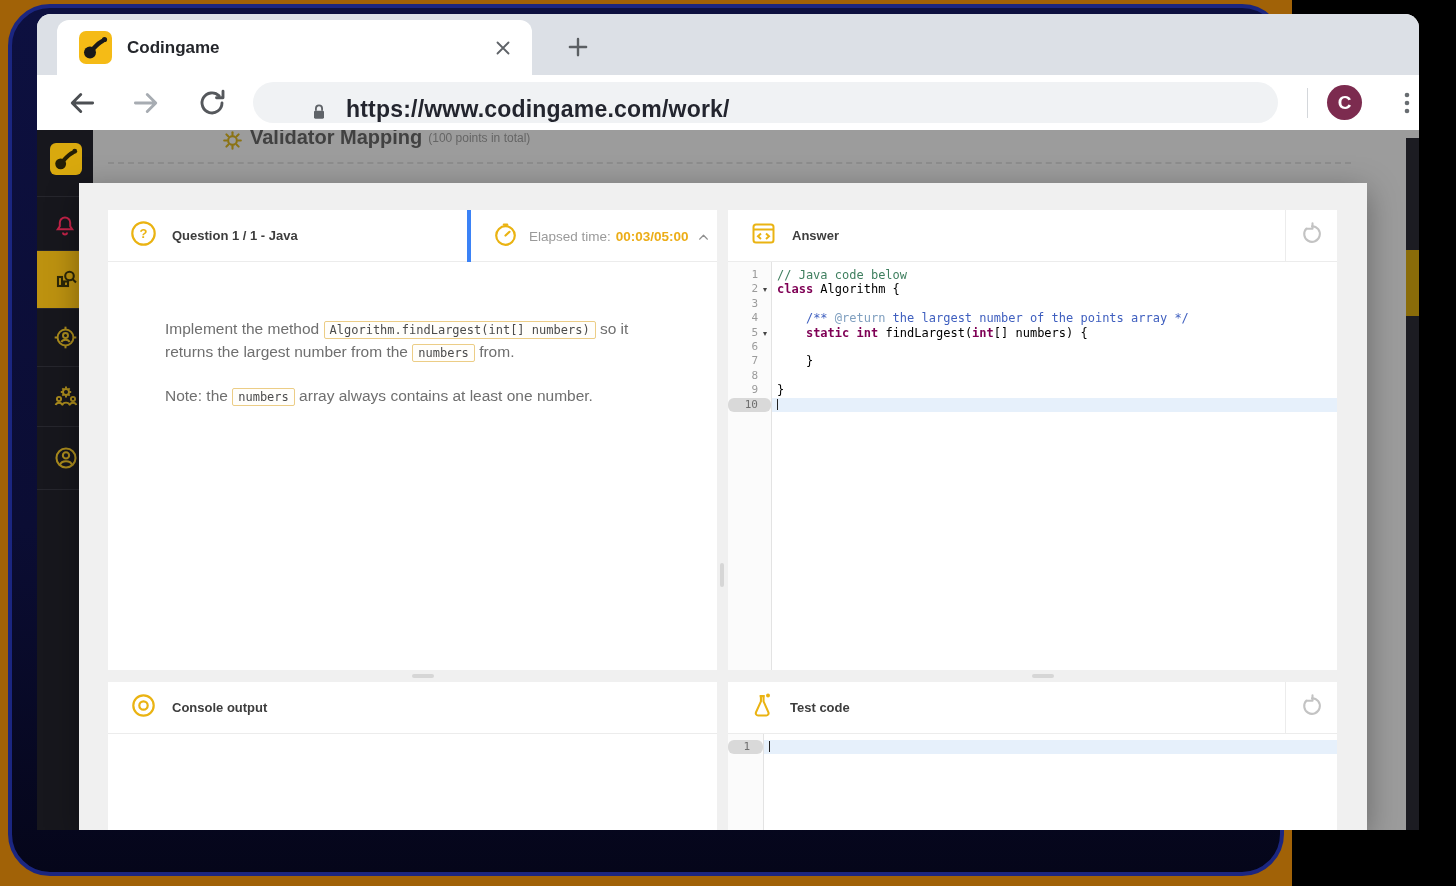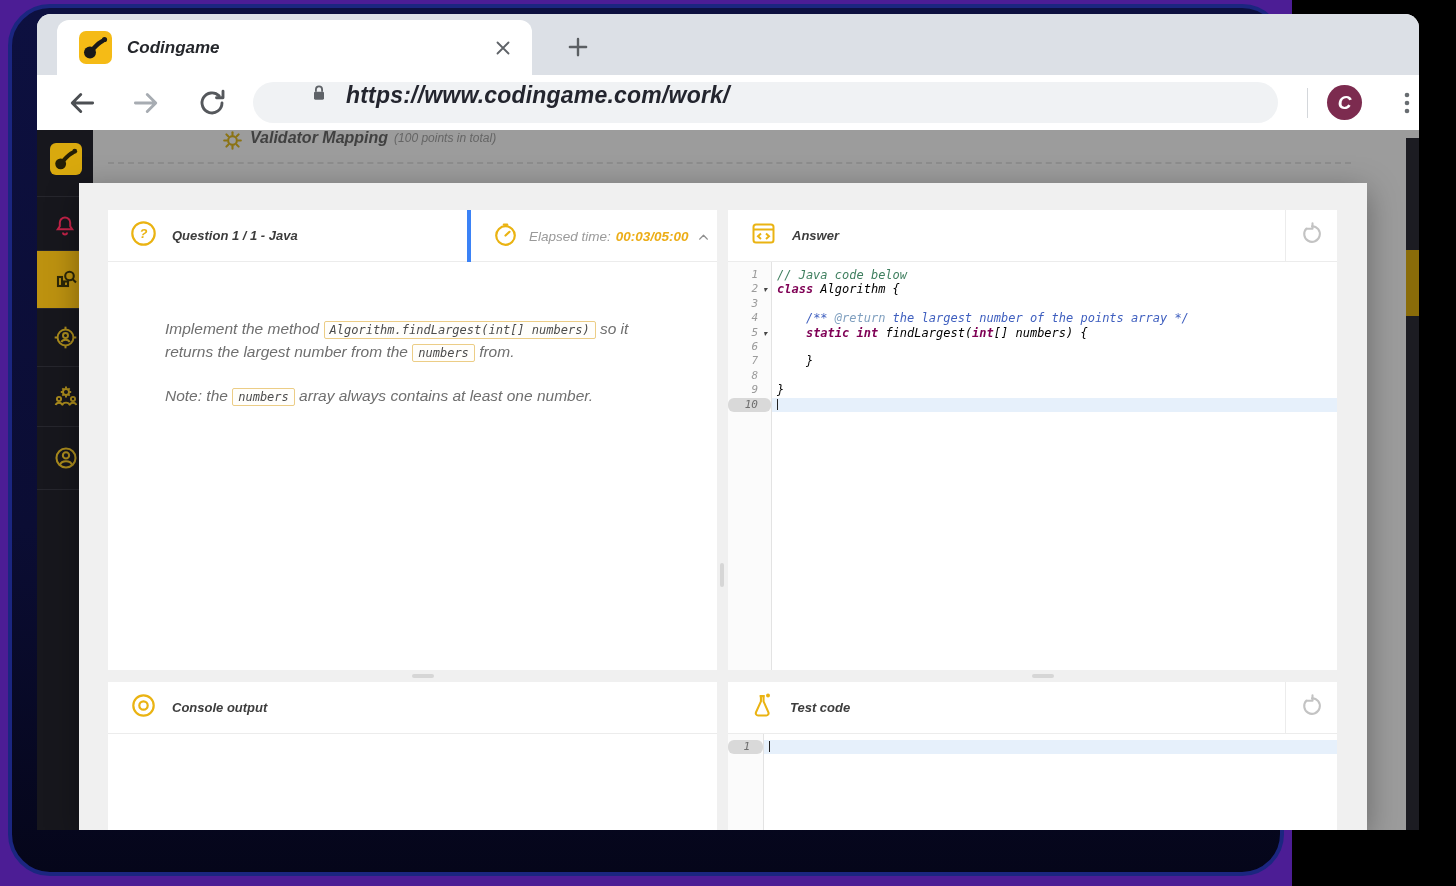--- a/index.html
+++ b/index.html
@@ -1,18 +1,18 @@
 <!DOCTYPE html>
 <html><head>
 <meta charset="utf-8">
 <style>
   * { margin:0; padding:0; box-sizing:border-box; }
   html,body { width:1456px; height:886px; background:#000; overflow:hidden;
               font-family:"Liberation Sans", sans-serif; }
-  .stage { position:relative; width:1292px; height:886px; background:#4c1d95;font-style:italic; }
+  .stage { position:relative; width:1292px; height:886px; background:#a16207; }
 
   
   .bezel { position:absolute; left:8px; top:4px; right:8px; bottom:10px;
            border-radius:42px; background:linear-gradient(180deg,#0d1040 0%,#0b0d34 60%,#05061a 100%);
            border:4px solid #1b2680; }
 
   
   .browser { position:absolute; left:37px; top:14px; width:1382px; height:816px;
              background:#fff; border-radius:14px 14px 0 0; overflow:hidden; }
 
@@ -26,34 +26,34 @@
   .tab-close { margin-left:auto; margin-right:18px; width:22px; height:22px; cursor:pointer; }
   .newtab { position:absolute; left:528px; top:20px; width:26px; height:26px; }
 
   
   .toolbar { position:relative; height:55px; background:#fff; display:flex; align-items:center; }
   .navbtn { width:30px; height:30px; flex:none; }
   .nav-back { margin-left:30px; }
   .nav-fwd  { margin-left:34px; }
   .nav-reload { margin-left:36px; }
   .urlbar { position:relative; margin-left:26px; width:1035px; height:41px;
-            background:#f0f2f4; border-radius:21px; display:flex; align-items:flex-start; }
+            background:#f0f2f4; border-radius:21px; display:flex; align-items:flex-end; }
   .lock { margin-left:56px; width:20px; height:22px; flex:none; }
   .url-text { margin-left:17px; font-size:23px; font-weight:700; color:#23252e; letter-spacing:0.2px; }
   .tb-divider { width:1px; height:30px; background:#d4d7db; margin-left:29px; }
   .avatar { margin-left:19px; width:35px; height:35px; border-radius:50%; background:#7c2b4f;
             color:#fff; font-weight:700; font-size:19px; display:flex; align-items:center; justify-content:center; }
   .kebab { margin-left:33px; width:24px; height:26px; }
 
   
   .viewport { position:relative; height:700px; background:#9c9c9c; overflow:hidden; }
 
   .page-top { position:absolute; left:185px; top:-6px; display:flex; align-items:center; }
   .page-top .gear { width:21px; height:21px; margin-top:6px; }
-  .vm-title { margin-left:7px; font-size:16px; font-weight:700; color:#414141; }
+  .vm-title { margin-left:7px; font-size:20px; font-weight:700; color:#414141; }
   .vm-sub { margin-left:6px; font-size:12px; color:#656565; }
   .dashline { position:absolute; left:71px; top:32px; width:1243px; border-top:2px dashed #8d8d8d; }
 
   
   .sidebar { position:absolute; left:0; top:0; width:56px; height:700px; background:#17171d; }
   .sb-logo { position:absolute; left:13px; top:13px; width:32px; height:32px; border-radius:6px;
              background:#d9a90e; }
   .sb-item { position:absolute; left:0; width:56px; height:58px; display:flex;
              align-items:center; justify-content:flex-start; border-top:1px solid #26262d; }
   .sb-item svg { margin-left:16px; }

